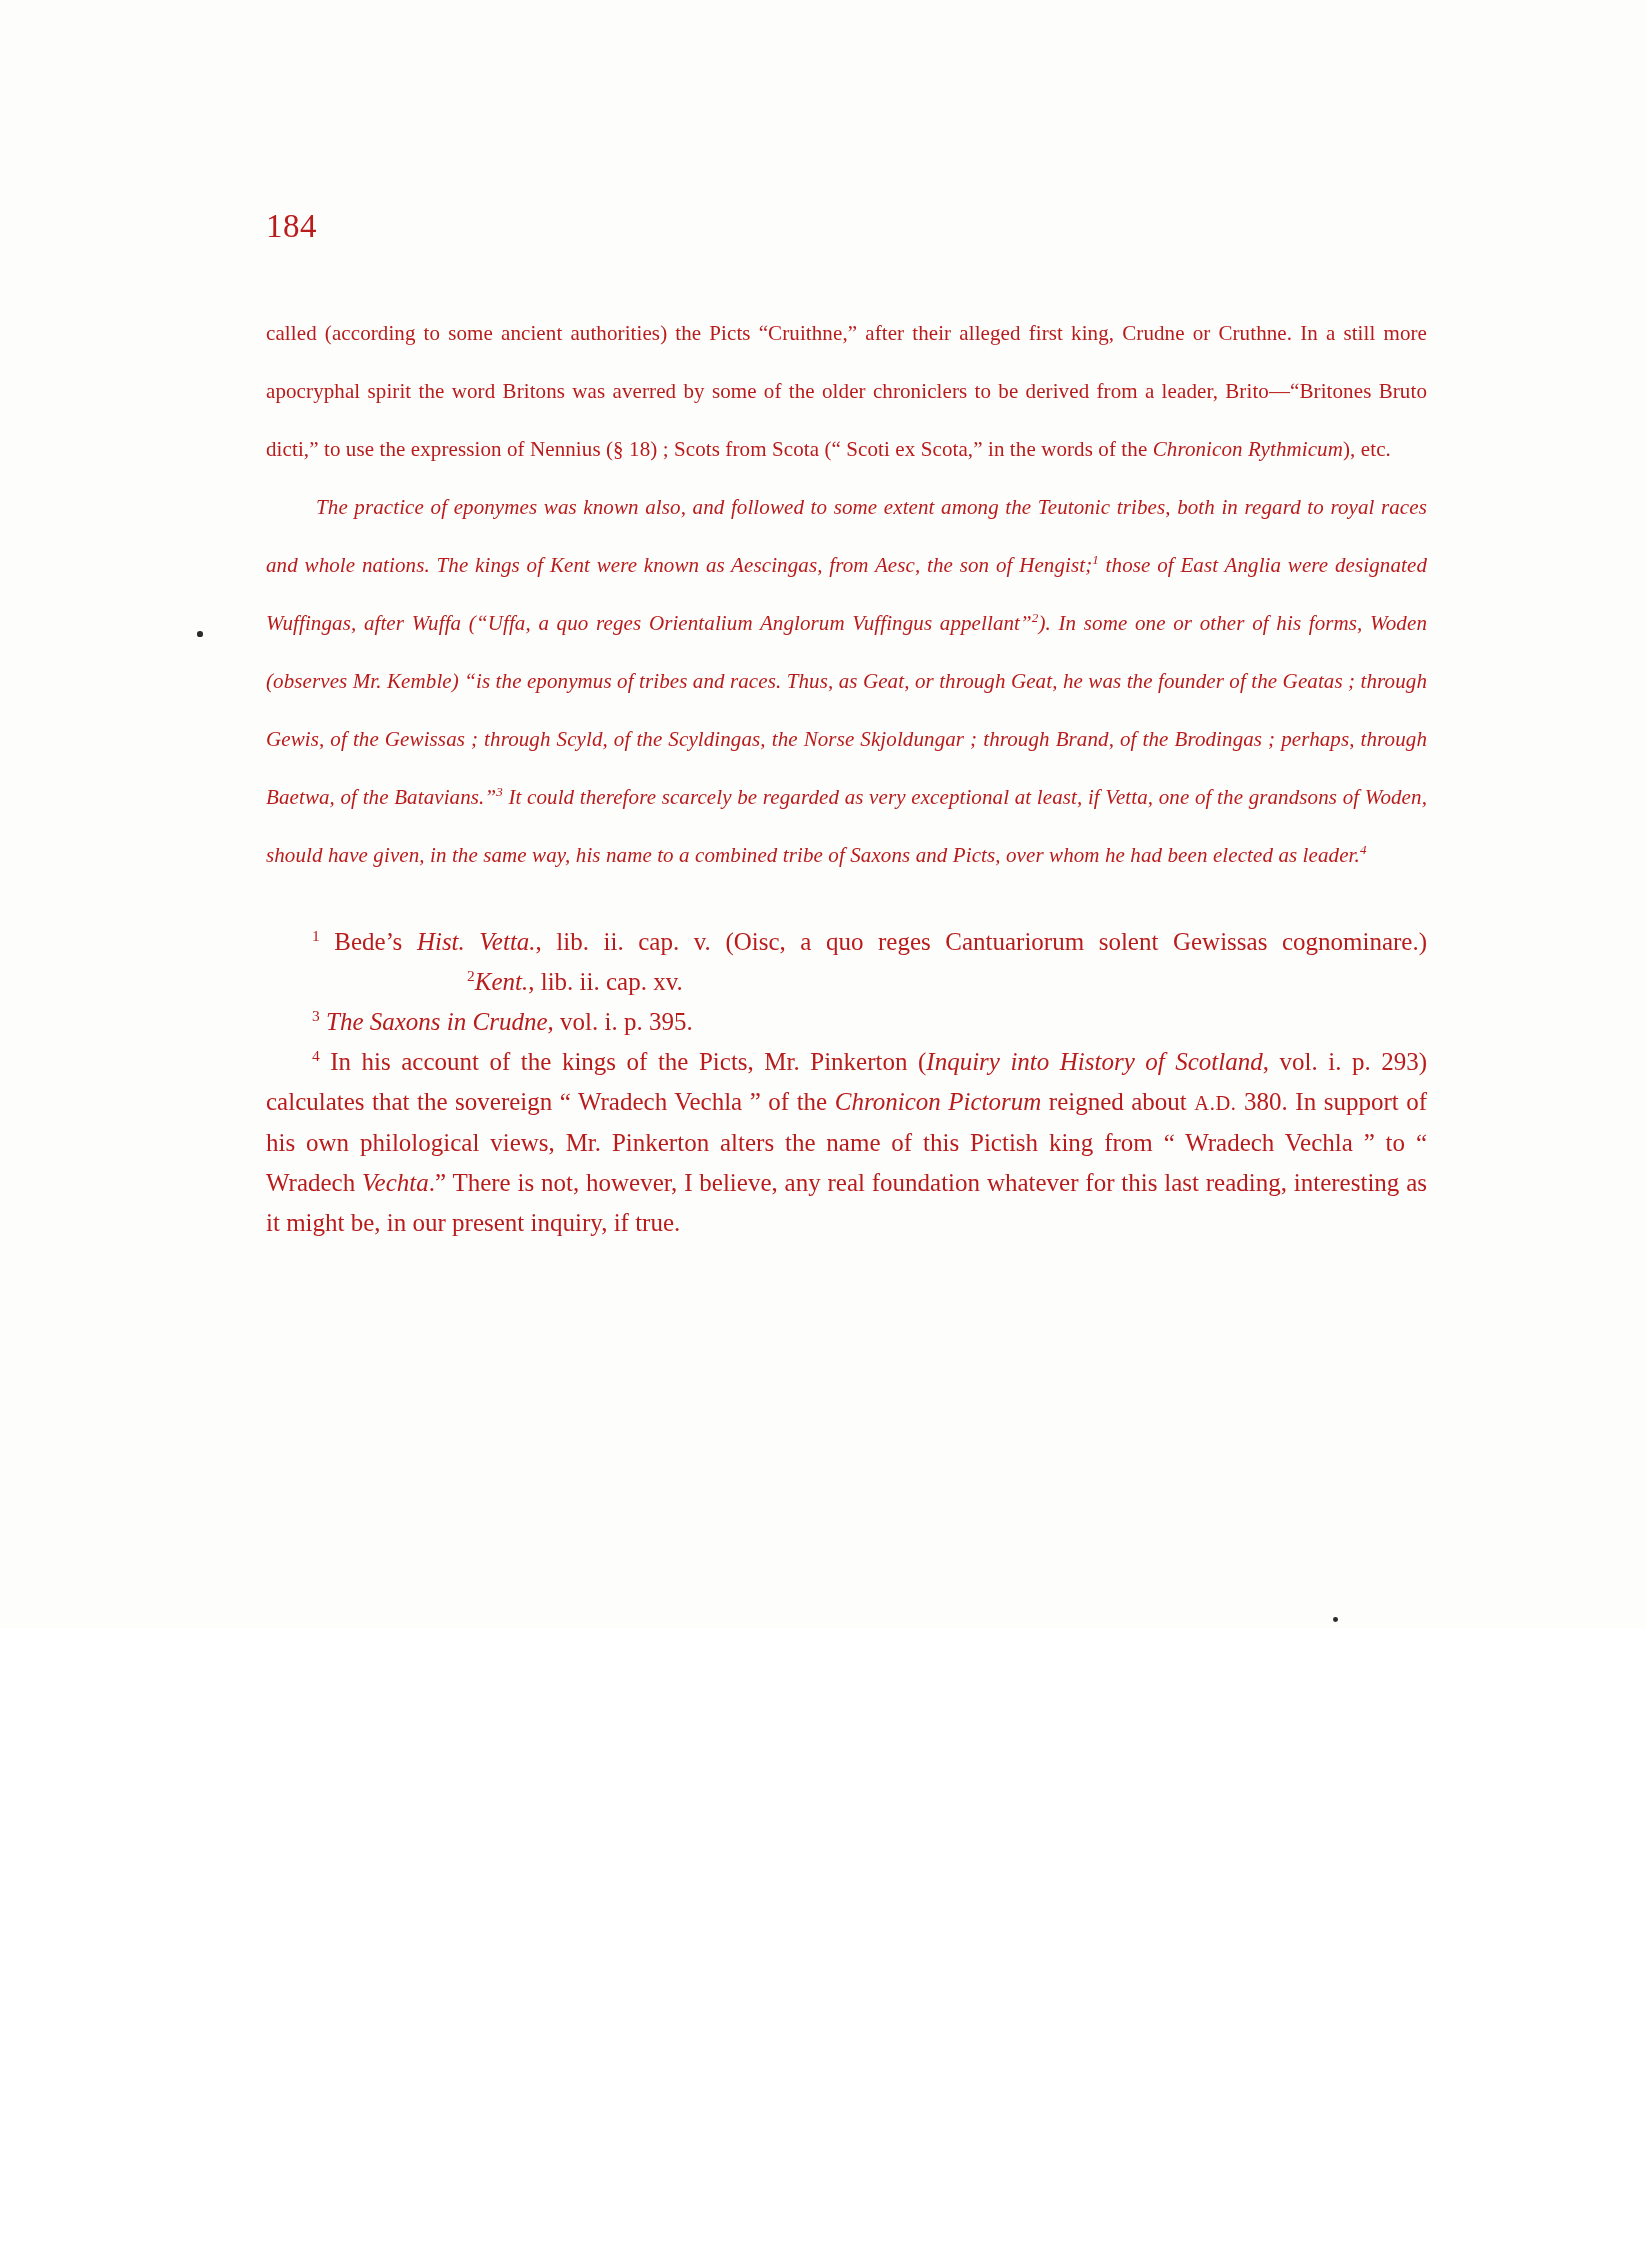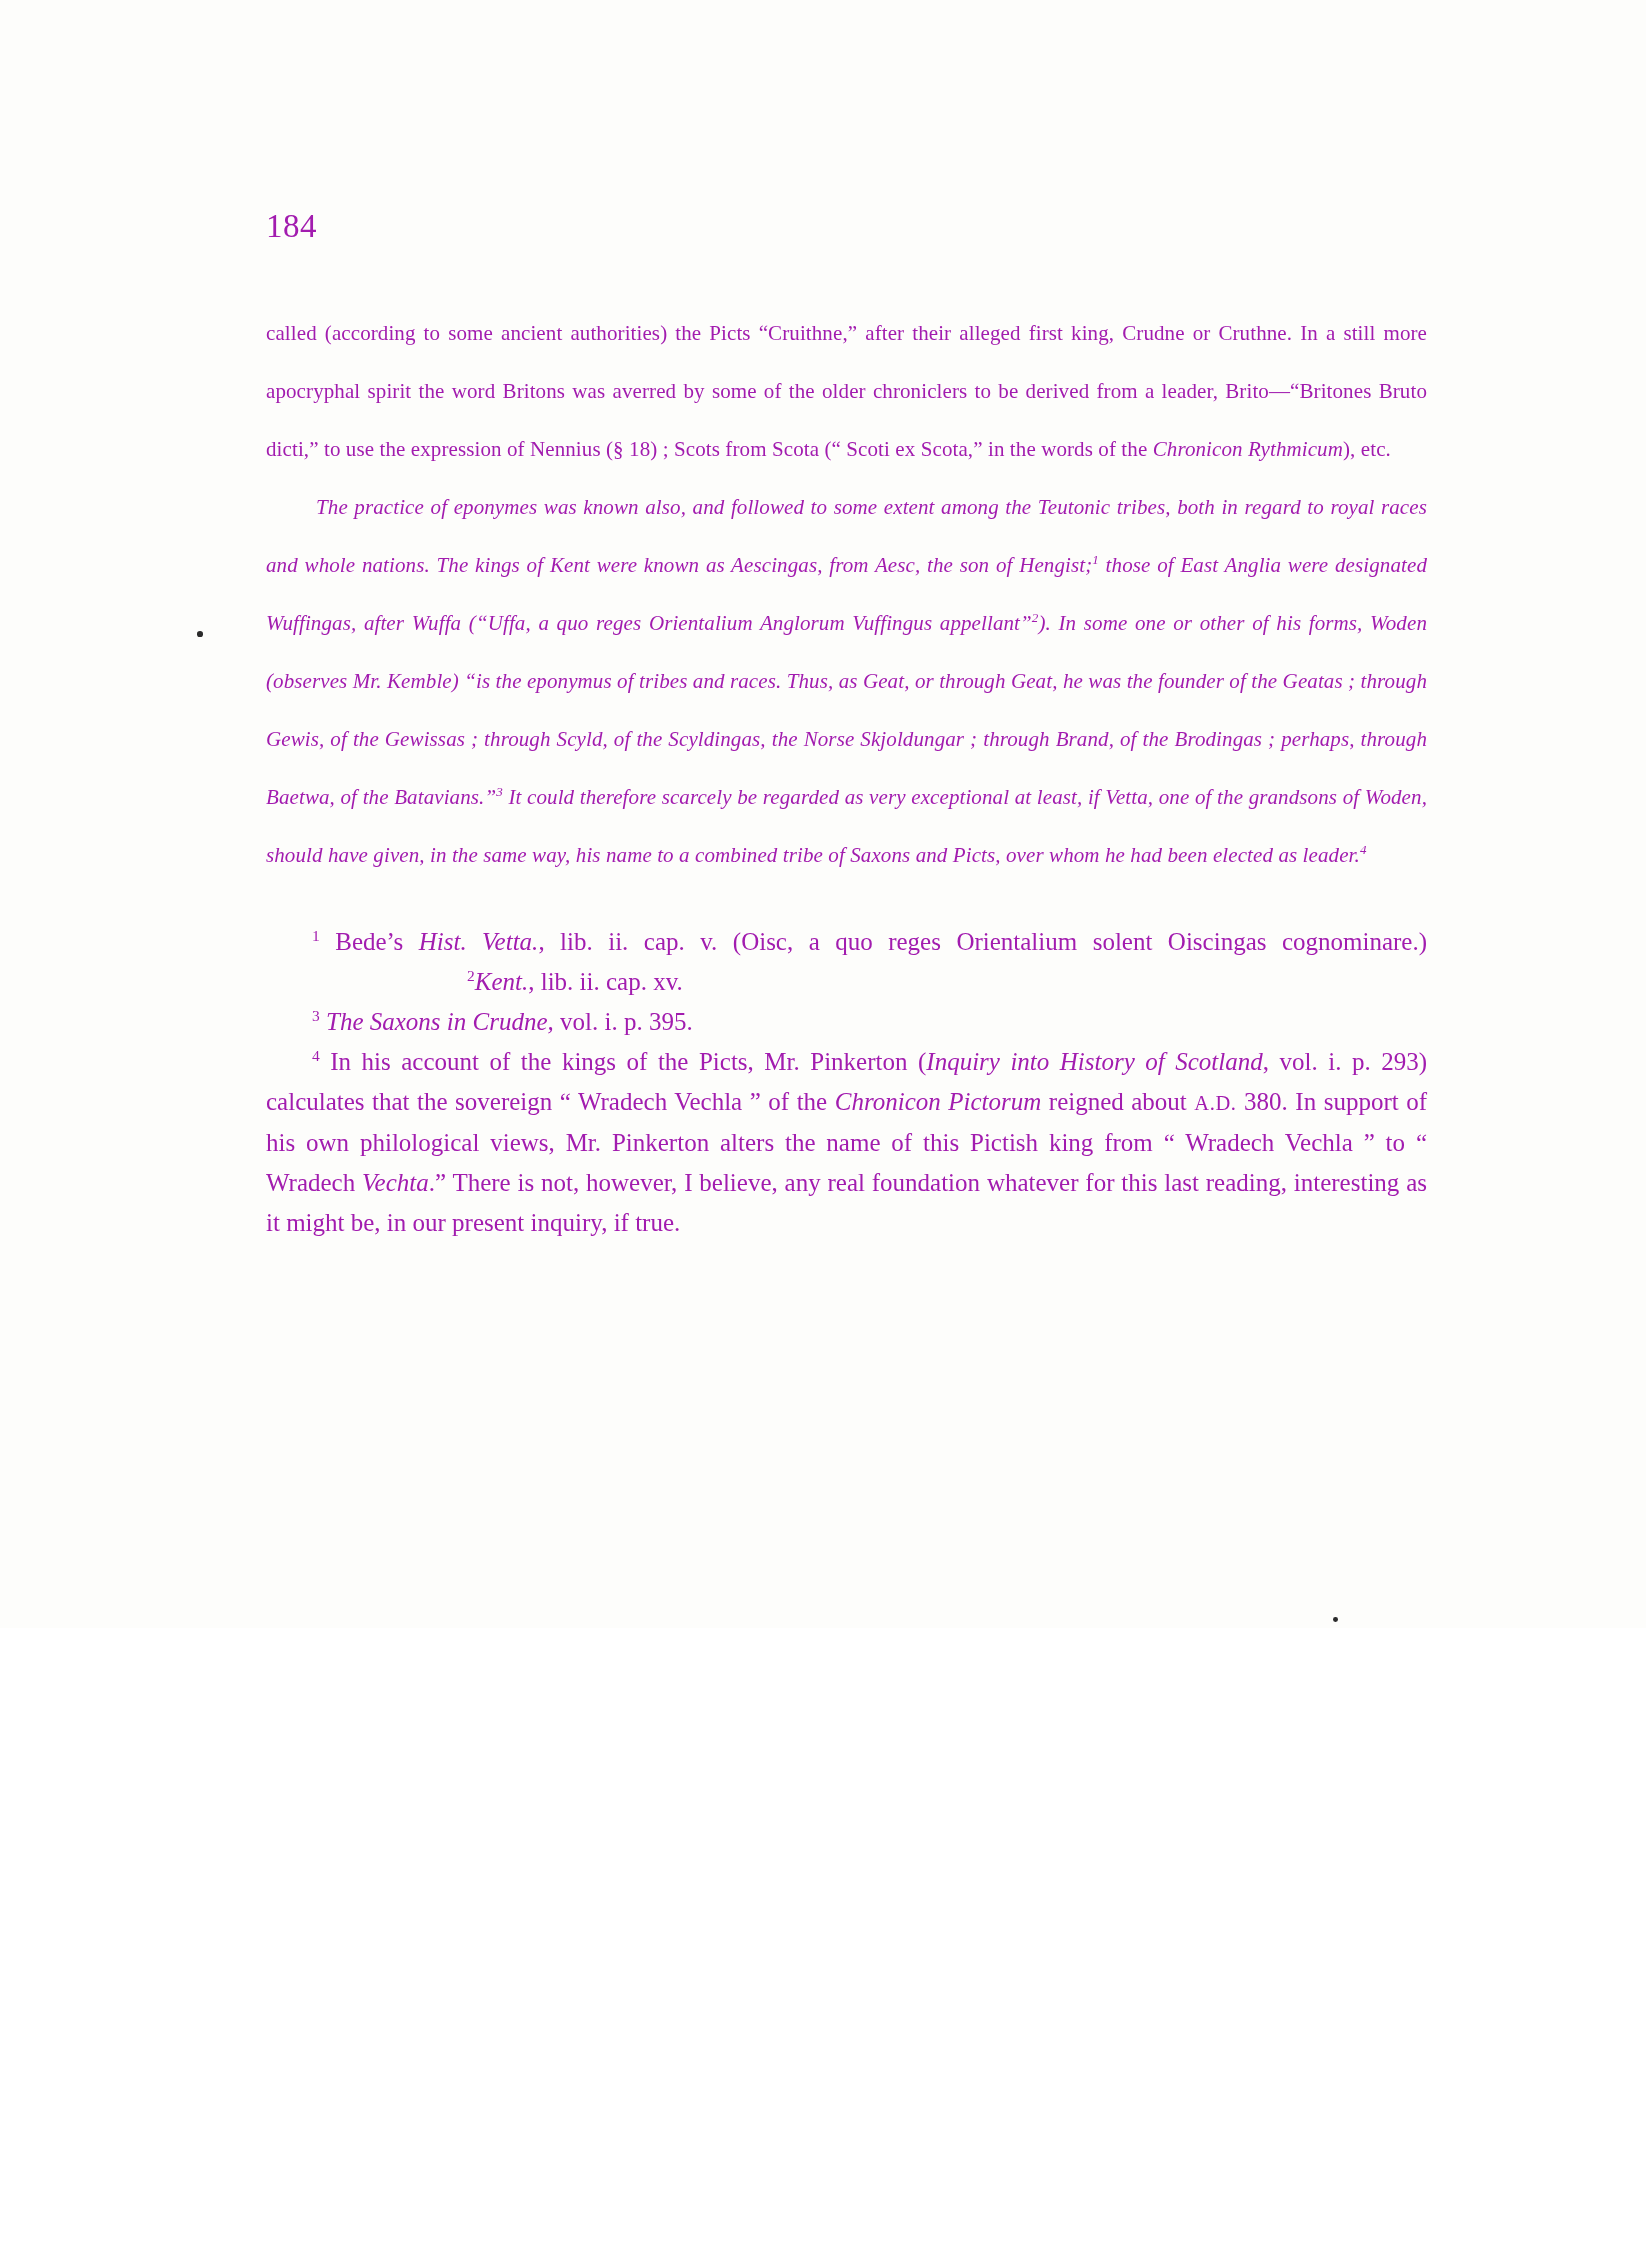--- a/index.html
+++ b/index.html
@@ -6,21 +6,21 @@
     margin: 0;
     padding: 0;
     background: #ffffff;
   }
   .page {
     position: relative;
     width: 1646px;
     height: 1628px;
     background: #fdfdfb;
     font-family: "Liberation Serif", serif;
-    color: #a21caf;
+    color: #b91c1c;
     overflow: hidden;
   }
   .content {
     position: absolute;
     left: 266px;
     top: 208px;
     width: 1161px;
   }
   .header-row {
     display: flex;
@@ -118,21 +118,21 @@
     <div class="body-text">
 
       <p><span>called (according to some ancient authorities) the Picts “Cruithne,” after their alleged first king, Crudne or Cruthne.  In a still more apocryphal spirit the word Britons was averred by some of the older chroniclers to be derived from a leader, Brito—“Britones Bruto dicti,” to use the expression of Nennius (§ 18) ; Scots from Scota (“ Scoti ex Scota,” in the words of the </span><em>Chronicon Rythmicum</em><span>), etc.</span></p>
 
       <p class="indent"><span>The practice of eponymes was known also, and followed to some extent among the Teutonic tribes, both in regard to royal races and whole nations.  The kings of Kent were known as Aescingas, from Aesc, the son of Hengist;</span><sup>1</sup><span> those of East Anglia were designated Wuffingas, after Wuffa (“Uffa, a quo reges Orientalium Anglorum Vuffingus appellant”</span><sup>2</sup><span>).   In some one or other of his forms, Woden (observes Mr. Kemble) “is the eponymus of tribes and races.  Thus, as Geat, or through Geat, he was the founder of the Geatas ; through Gewis, of the Gewissas ; through Scyld, of the Scyldingas, the Norse Skjoldungar ; through Brand, of the Brodingas ; perhaps, through Baetwa, of the Batavians.”</span><sup>3</sup><span>   It could therefore scarcely be regarded as very exceptional at least, if Vetta, one of the grandsons of Woden, should have given, in the same way, his name to a combined tribe of Saxons and Picts, over whom he had been elected as leader.</span><sup>4</sup></p>
 
     </div>
 
     <div class="notes">
 
-      <p class="note-first"><sup>1</sup><span> Bede’s </span><em>Hist. Vetta.</em><span>, lib. ii. cap. v.  (Oisc, a quo reges Orientalium solent Oiscingas cognominare.)</span><span class="note-gap"></span><sup>2</sup><em>Kent.</em><span>, lib. ii. cap. xv.</span></p>
+      <p class="note-first"><sup>1</sup><span> Bede’s </span><em>Hist. Vetta.</em><span>, lib. ii. cap. v.  (Oisc, a quo reges Cantuariorum solent Gewissas cognominare.)</span><span class="note-gap"></span><sup>2</sup><em>Kent.</em><span>, lib. ii. cap. xv.</span></p>
 
       <p class="note-indent"><sup>3</sup> <em>The Saxons in Crudne,</em><span> vol. i. p. 395.</span></p>
 
       <p class="note-indent"><sup>4</sup><span> In his account of the kings of the Picts, Mr. Pinkerton (</span><em>Inquiry into History of Scotland</em><span>, vol. i. p. 293) calculates that the sovereign “ Wradech Vechla ” of the </span><em>Chronicon Pictorum</em><span> reigned about </span><span class="smallcaps">A.D.</span><span> 380.  In support of his own philological views, Mr. Pinkerton alters the name of this Pictish king from “ Wradech Vechla ” to “ Wradech </span><em>Vechta</em><span>.”  There is not, however, I believe, any real foundation whatever for this last reading, interesting as it might be, in our present inquiry, if true.</span></p>
 
     </div>
 
   </div>
 </div>
 

